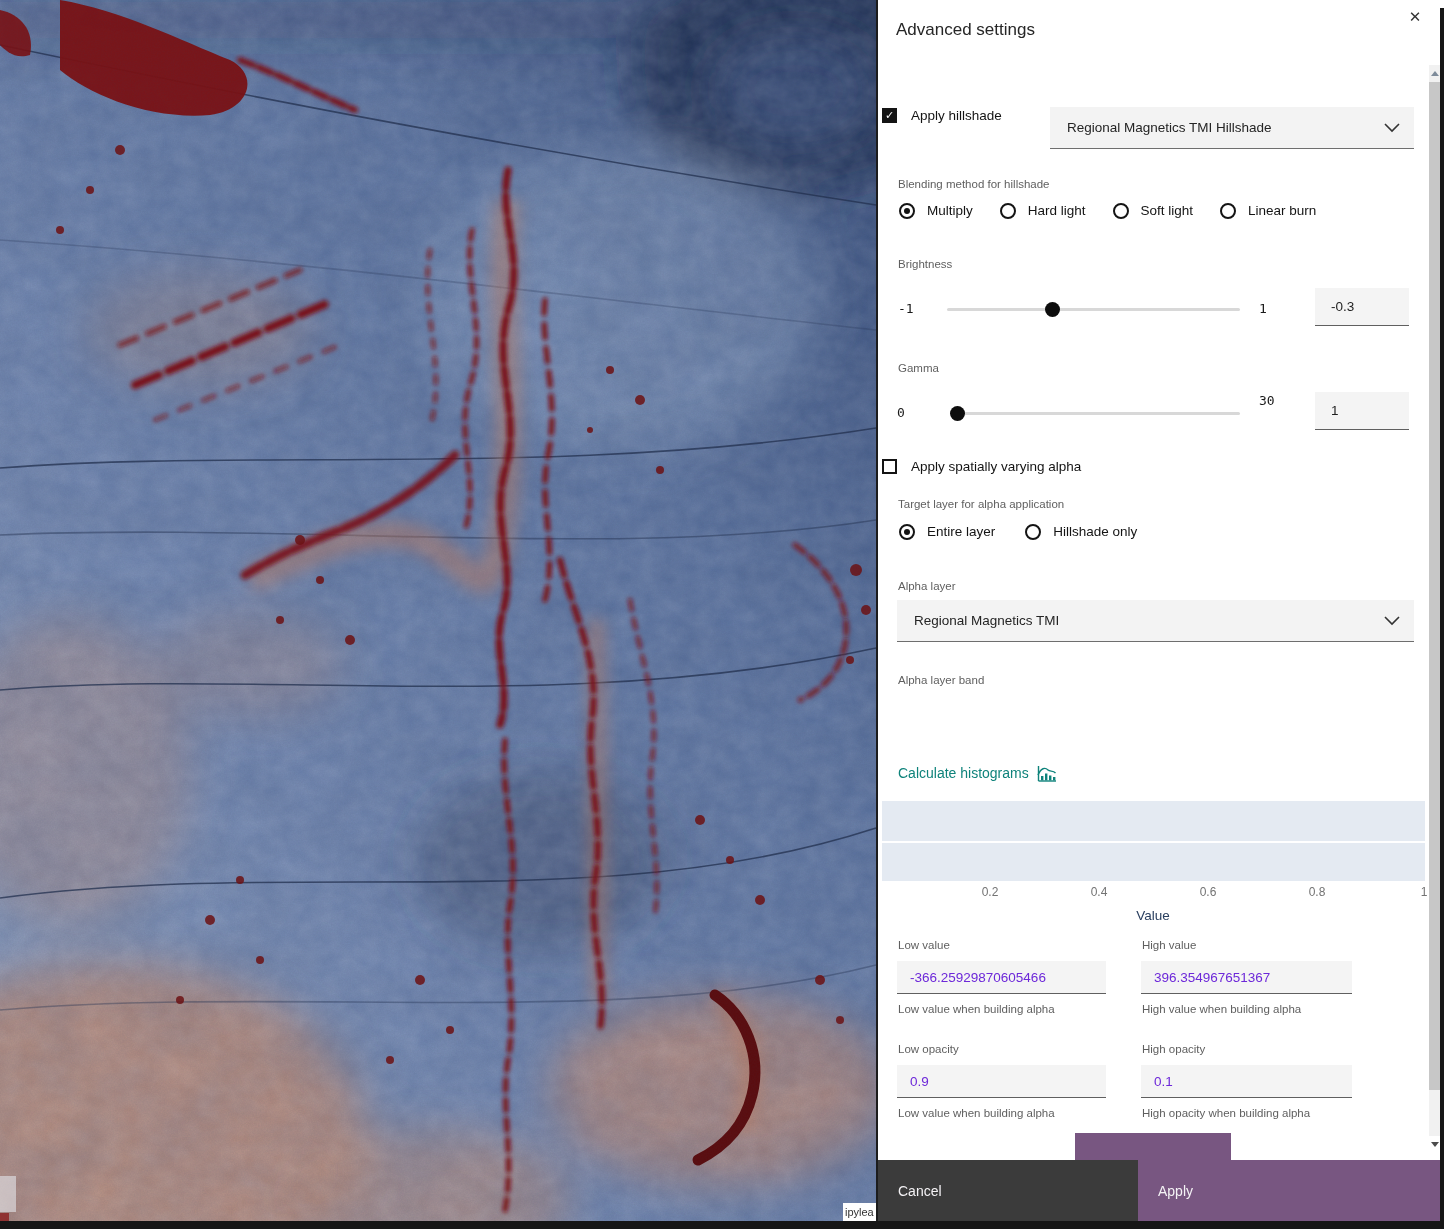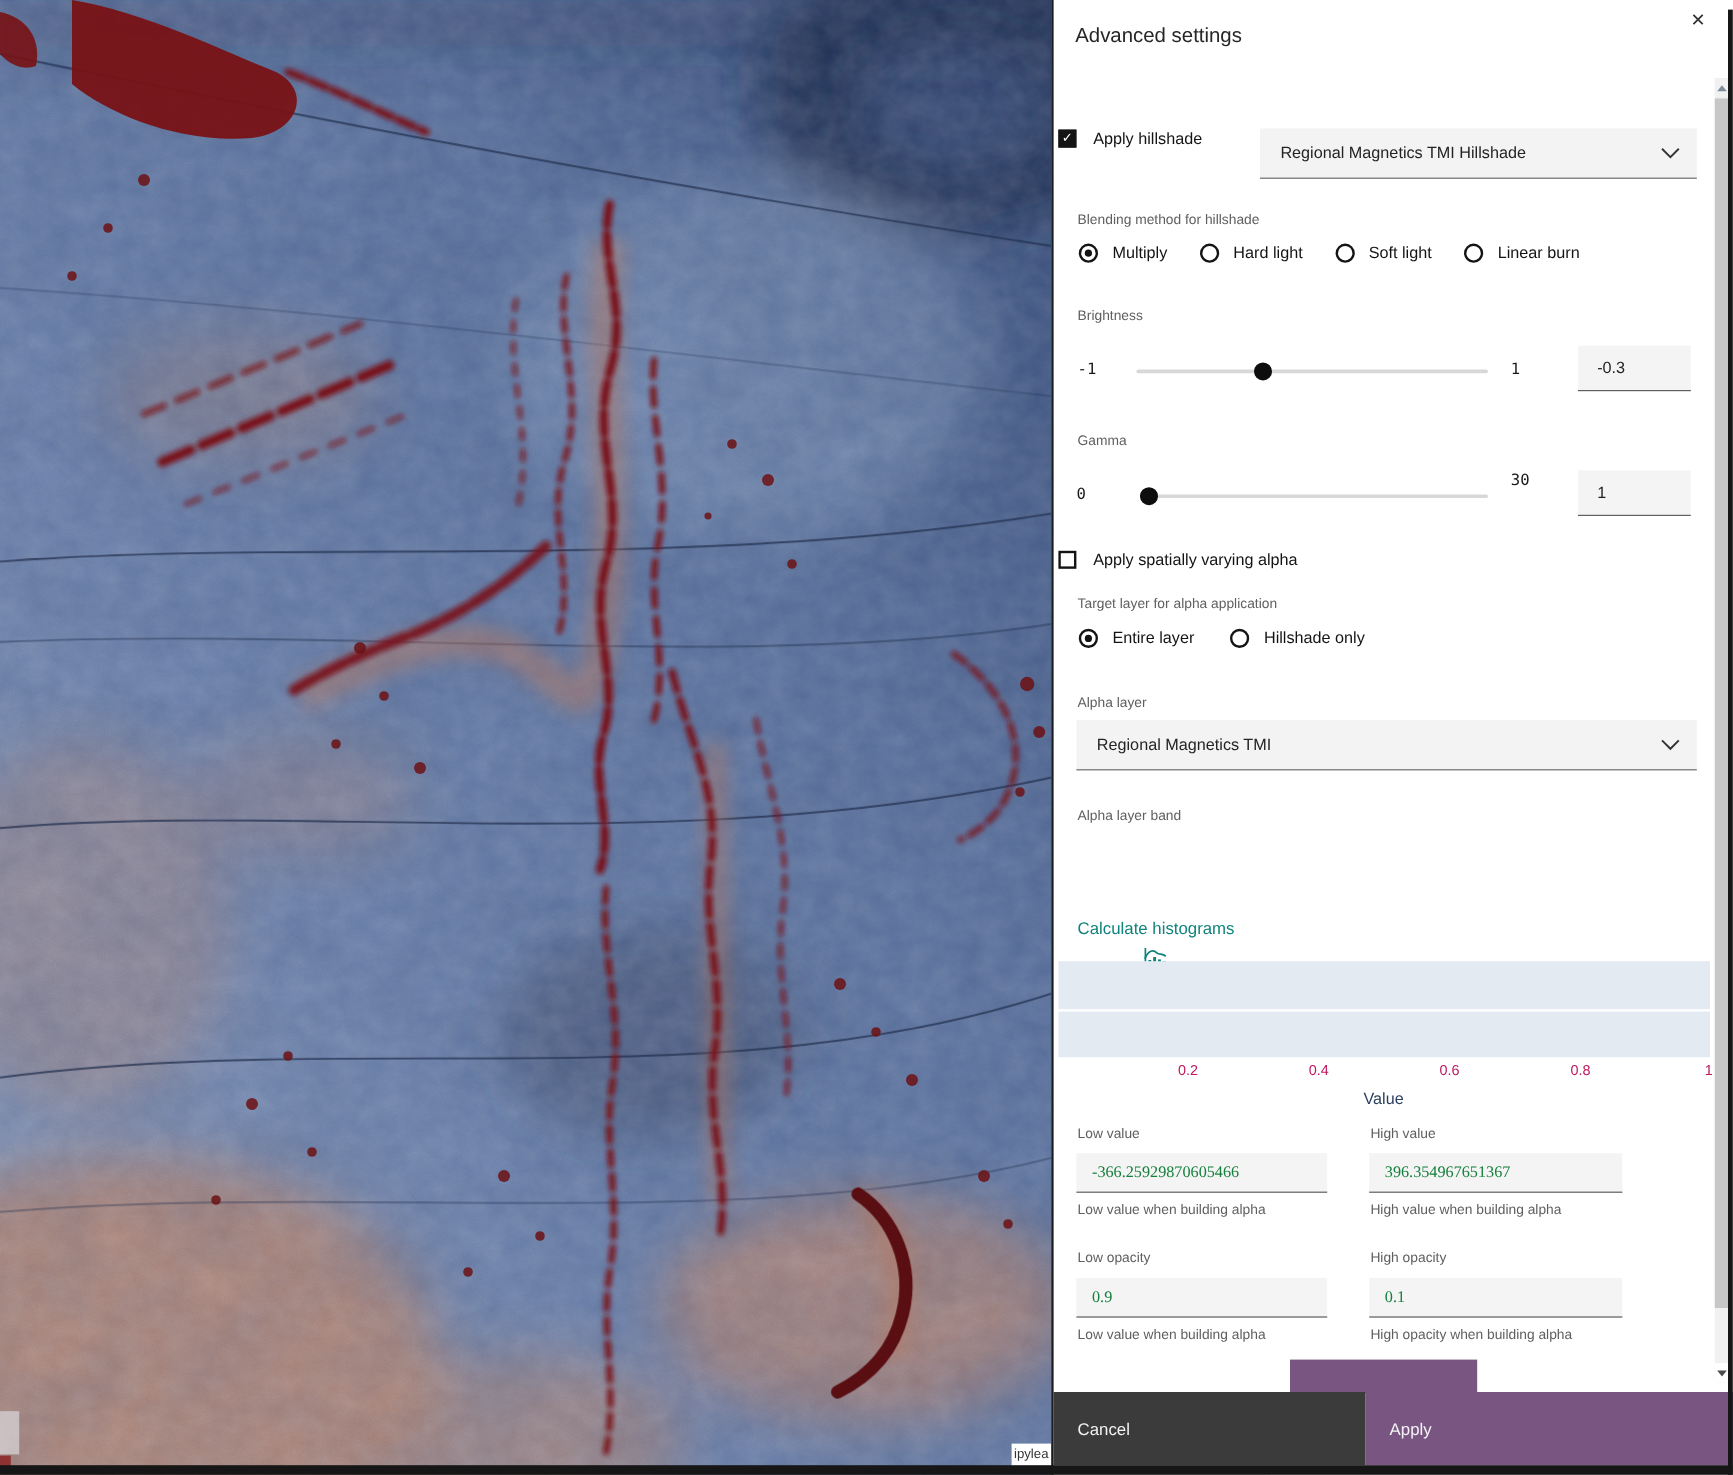--- a/index.html
+++ b/index.html
@@ -38,28 +38,28 @@
   .dropdown{background:#f3f3f3;border-bottom:1px solid #6e6e6e;display:flex;align-items:center;
       justify-content:space-between;padding:0 14px 0 17px;font-size:13.5px;color:#242424;cursor:pointer;gap:17px;}
   .chev{flex:none;}
 
   .slider-track{position:absolute;height:3px;background:#d8d8d8;border-radius:2px;}
   .slider-thumb{position:absolute;top:-6px;width:15px;height:15px;border-radius:50%;background:#0d0d0d;cursor:pointer;}
   .mono{font-family:"DejaVu Sans Mono",monospace;font-size:13px;color:#1a1a1a;}
   .valbox{width:94px;height:38px;background:#f4f4f4;border:none;border-bottom:1px solid #5f5f5f;
       font-family:"Liberation Sans",sans-serif;font-size:13.5px;color:#1f1f1f;padding:0 0 0 16px;outline:none;}
 
-  .teal-link{display:flex;align-items:center;gap:8px;color:#0f837b;font-size:14px;cursor:pointer;flex-direction:column;}
+  .teal-link{display:flex;align-items:flex-start;gap:8px;color:#0f837b;font-size:14px;cursor:pointer;}
 
   .hist-band{position:absolute;left:4px;width:543px;background:#e4eaf2;}
-  .tick{position:absolute;transform:translateX(-50%);font-size:12px;color:#be185d;}
+  .tick{position:absolute;transform:translateX(-50%);font-size:12px;color:#737373;}
   .xlabel{position:absolute;transform:translateX(-50%);font-size:13.5px;color:#2a3f5f;}
 
   .field-input{width:100%;height:33px;background:#f4f4f4;border:none;border-bottom:1px solid #5f5f5f;
-      font-family:Liberation Serif, serif;font-size:13.5px;color:#15803d;padding:0 0 0 13px;outline:none;}
+      font-family:Liberation Sans, sans-serif;font-size:13.5px;color:#6d28d9;padding:0 0 0 13px;outline:none;}
 
   .peek-tab{left:197px;top:1133px;width:156px;height:28px;background:#785681;}
   .footer{left:0;top:1160px;width:568px;height:61px;display:flex;z-index:20;}
   .btn{display:flex;align-items:center;padding-left:20px;font-size:14px;color:#f4f2f5;cursor:pointer;}
   .btn-cancel{width:260px;background:#3b3b3b;}
   .btn-apply{flex:1;background:#785681;}
 
   
   .scrollbar{left:551px;top:65px;width:11px;height:1087px;background:#f1f1f1;}
   .sb-up{position:absolute;left:0;top:0;width:11px;height:16px;background:#f1f1f1;display:flex;align-items:center;justify-content:center;}

